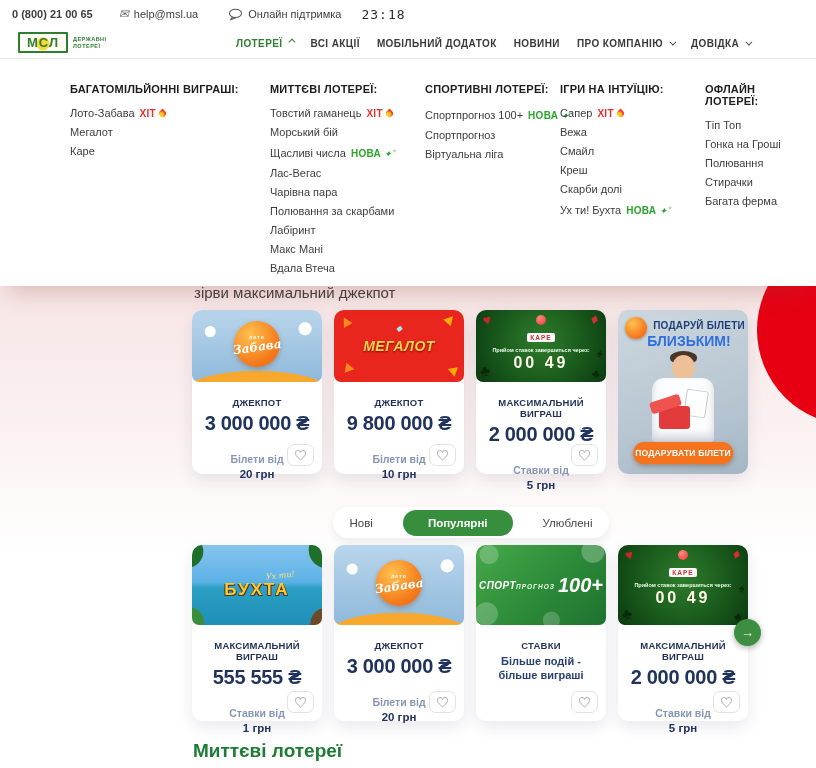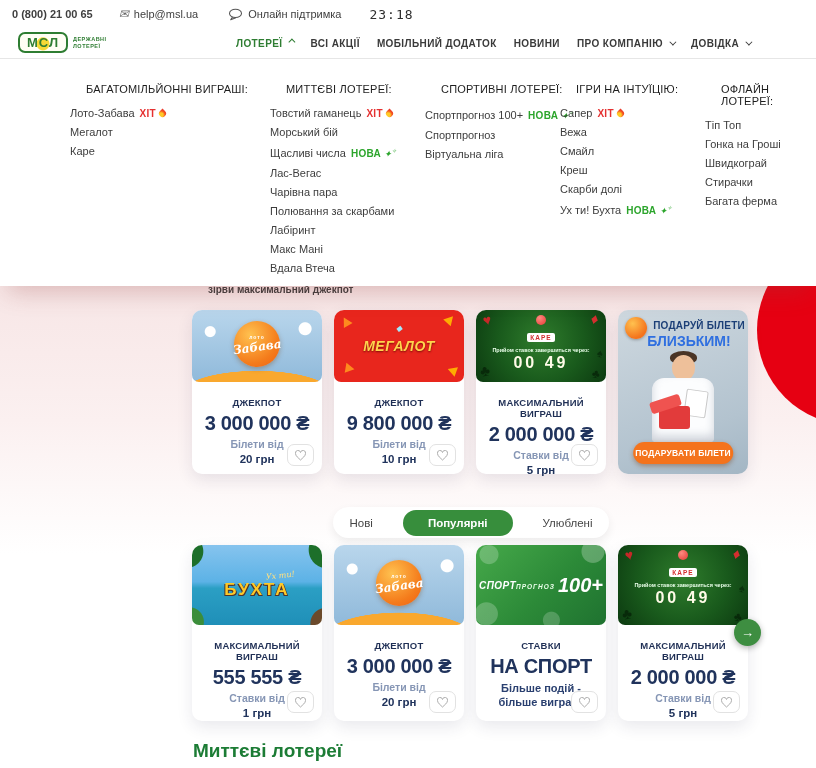--- a/index.html
+++ b/index.html
@@ -7,68 +7,68 @@
   .screen { position:relative; width:816px; height:768px; background:#fff; overflow:hidden; }
 
   
   .topbar { position:absolute; top:0; left:0; right:0; height:28px; display:flex; align-items:center; padding-left:12px; background:#fff; font-size:11px; color:#3f3f3f; z-index:6; }
   .topbar .phone { font-weight:700; }
   .topbar .grp { display:flex; align-items:center; gap:5px; }
   .grp-email { margin-left:26px; }
   .grp-support { margin-left:30px; }
   .envelope { font-size:12px; color:#6b6b6b; }
   .envelope::before { content:"✉"; }
-  .time { margin-left:28px; font-family:"DejaVu Sans Mono", monospace; font-size:13px; color:#2e2e2e; letter-spacing:1px; }
+  .time { margin-left:20px; font-family:"DejaVu Sans Mono", monospace; font-size:13px; color:#2e2e2e; letter-spacing:1px; }
 
   
   .navbar { position:absolute; top:28px; left:0; right:0; height:31px; background:#fff; border-bottom:1px solid #e6e6e6; z-index:6; }
   .logo { position:absolute; left:18px; top:4px; display:flex; align-items:center; gap:5px; cursor:pointer; }
-  .logo-mark { border:2px solid #2e7d32; border-radius:7px; padding:1px 7px; font-size:13px; font-weight:800; color:#2e7d32; background:radial-gradient(circle at 50% 58%, #f5d936 0 6px, rgba(0,0,0,0) 7px), #fffef5; letter-spacing:1px; }
+  .logo-mark { border:2px solid #2e7d32; border-radius:1px; padding:1px 7px; font-size:13px; font-weight:800; color:#2e7d32; background:radial-gradient(circle at 50% 58%, #f5d936 0 6px, rgba(0,0,0,0) 7px), #fffef5; letter-spacing:1px; }
   .logo-tag { display:flex; flex-direction:column; font-size:5.5px; font-weight:700; color:#2e7d32; letter-spacing:.5px; line-height:1.2; }
   .menu { position:absolute; left:236px; top:0; height:100%; display:flex; align-items:center; gap:17px; }
   .menu-item { font-size:10px; font-weight:700; color:#3a3a3a; letter-spacing:.4px; cursor:pointer; white-space:nowrap; display:flex; align-items:center; }
   .menu-item.active { color:#2e7d32; }
   .chev { display:inline-block; width:5px; height:5px; border-right:1.6px solid currentColor; border-bottom:1.6px solid currentColor; margin-left:6px; }
   .chev.down { transform:rotate(45deg) translateY(-2px); }
   .chev.up { transform:rotate(-135deg) translateY(2px); }
 
   
   .dropdown { position:absolute; top:59px; left:0; right:0; height:227px; background:#fff; z-index:5; box-shadow:0 14px 22px -8px rgba(150,70,70,.28); }
   .dd-col { position:absolute; top:24px; }
   .dd-c1 { left:70px; width:200px; } .dd-c2 { left:270px; width:155px; }
   .dd-c3 { left:425px; width:140px; } .dd-c4 { left:560px; width:145px; } .dd-c5 { left:705px; width:105px; }
-  .dd-header { font-size:11px; font-weight:400; color:#1d1d1d; letter-spacing:.2px;margin-left:16px; }
+  .dd-header { font-size:11px; font-weight:700; color:#1d1d1d; letter-spacing:.2px; }
   .dd-list { list-style:none; margin-top:13px; }
   .dd-item { font-size:11px; color:#3d3d3d; line-height:11px; margin-bottom:8px; cursor:pointer; white-space:nowrap; }
   .badge { font-weight:800; font-size:10px; margin-left:5px; letter-spacing:.3px; }
   .badge-hit { color:#e53030; }
   .badge-new { color:#2ca52c; }
   .flame { display:inline-block; width:7px; height:7px; margin-left:3px; background:radial-gradient(circle at 50% 78%, #ffca28 0 2px, #f4511e 4px, #e53030); border-radius:0 50% 50% 50%; transform:rotate(45deg); }
   .sparkle { color:#2ca52c; font-size:9px; margin-left:3px; }
   .sparkle::before { content:"✦"; }
   .sparkle::after { content:"✧"; font-size:6px; vertical-align:super; }
 
   
   .hero-band { position:absolute; top:286px; left:0; right:0; height:268px; overflow:hidden; background:linear-gradient(180deg, #f7e6e6 0%, #fbf0f0 50%, #ffffff 100%); z-index:1; }
   .red-circle { position:absolute; top:-51px; right:-131px; width:190px; height:190px; border-radius:50%; background:#e60012; }
-  .hero-tagline { position:absolute; top:-2px; left:208px; font-size:10px; font-weight:700; color:#3c3c3c; }
+  .hero-tagline { position:absolute; top:-2px; left:194px; font-size:15px; font-weight:400; color:#3c3c3c; }
 
   
   .cards-row { position:absolute; left:192px; display:flex; gap:12px; z-index:2; }
   .row1 { top:310px; }
   .row2 { top:545px; }
   .card { position:relative; width:130px; background:#fff; border-radius:10px; box-shadow:0 6px 16px rgba(40,40,80,.10); cursor:pointer; }
   .row1 .card { height:164px; }
   .row2 .card { height:176px; }
   .tile { position:relative; width:100%; border-radius:10px 10px 7px 7px; overflow:hidden; }
   .row1 .tile { height:72px; }
   .row2 .tile { height:80px; }
   .card-label { margin-top:15px; text-align:center; font-size:9.5px; font-weight:800; color:#1f2f55; letter-spacing:.2px; }
   .card-amount { margin-top:4px; text-align:center; font-size:20px; font-weight:800; color:#20335c; letter-spacing:-.3px; }
-  .card-sub { margin-top:3px; text-align:center; font-size:10.5px; font-weight:600; color:#8696b5; }
+  .card-sub { margin-top:18px; text-align:center; font-size:10.5px; font-weight:600; color:#8696b5; }
   .card-price { margin-top:3px; text-align:center; font-size:11.5px; font-weight:800; color:#20335c; }
   .sport-sub { width:116px; margin:4px auto 0; text-align:center; font-size:11px; font-weight:700; color:#2a4070; line-height:1.25; }
   .fav-btn { position:absolute; right:8px; bottom:8px; width:27px; height:22px; background:#fff; border:1px solid #e2e2e2; border-radius:7px; display:flex; align-items:center; justify-content:center; cursor:pointer; }
 
   
   .tile-zabava { background:
     radial-gradient(circle at 14% 30%, #ffffff 0 5px, rgba(255,255,255,0) 6px),
     radial-gradient(circle at 87% 26%, #ffffff 0 6px, rgba(255,255,255,0) 7px),
     radial-gradient(ellipse 95% 52% at 50% 116%, #f9a82e 0 60%, rgba(0,0,0,0) 61%),
     linear-gradient(180deg, #b9d6ec 0%, #8fb9da 100%);
@@ -339,21 +339,20 @@
 
     <article class="card">
       <div class="tile tile-sport">
         <div class="sp-left">
           <span class="sp-l1">СПОРТ</span>
           <span class="sp-l2">ПРОГНОЗ</span>
         </div>
         <span class="sp-num">100+</span>
       </div>
       <div class="card-label">СТАВКИ</div>
-      <div class="card-amount">НА СПОРТ</div>
       <div class="sport-sub">Більше подій - більше виграші</div>
       <button class="fav-btn">
         <svg class="heart-ic" width="13" height="11" viewBox="0 0 24 22">
           <path d="M12 20 C8 16 2 12 2 7 A5 5 0 0 1 12 5 A5 5 0 0 1 22 7 C22 12 16 16 12 20 Z" fill="none" stroke="#adadad" stroke-width="2"></path>
         </svg>
       </button>
     </article>
 
     <article class="card">
       <div class="tile tile-kare">
@@ -444,21 +443,21 @@
           <span>Ух ти! Бухта</span><span class="badge badge-new">НОВА</span><i class="sparkle"></i>
         </li>
       </ul>
     </div>
 
     <div class="dd-col dd-c5">
       <div class="dd-header">ОФЛАЙН ЛОТЕРЕЇ:</div>
       <ul class="dd-list">
         <li class="dd-item"><span>Тіп Топ</span></li>
         <li class="dd-item"><span>Гонка на Гроші</span></li>
-        <li class="dd-item"><span>Швидкограй</span></li>
+        <li class="dd-item"><span>Полювання</span></li>
         <li class="dd-item"><span>Стирачки</span></li>
         <li class="dd-item"><span>Багата ферма</span></li>
       </ul>
     </div>
 
   </div>
 
 </div>
 
 </body></html>

